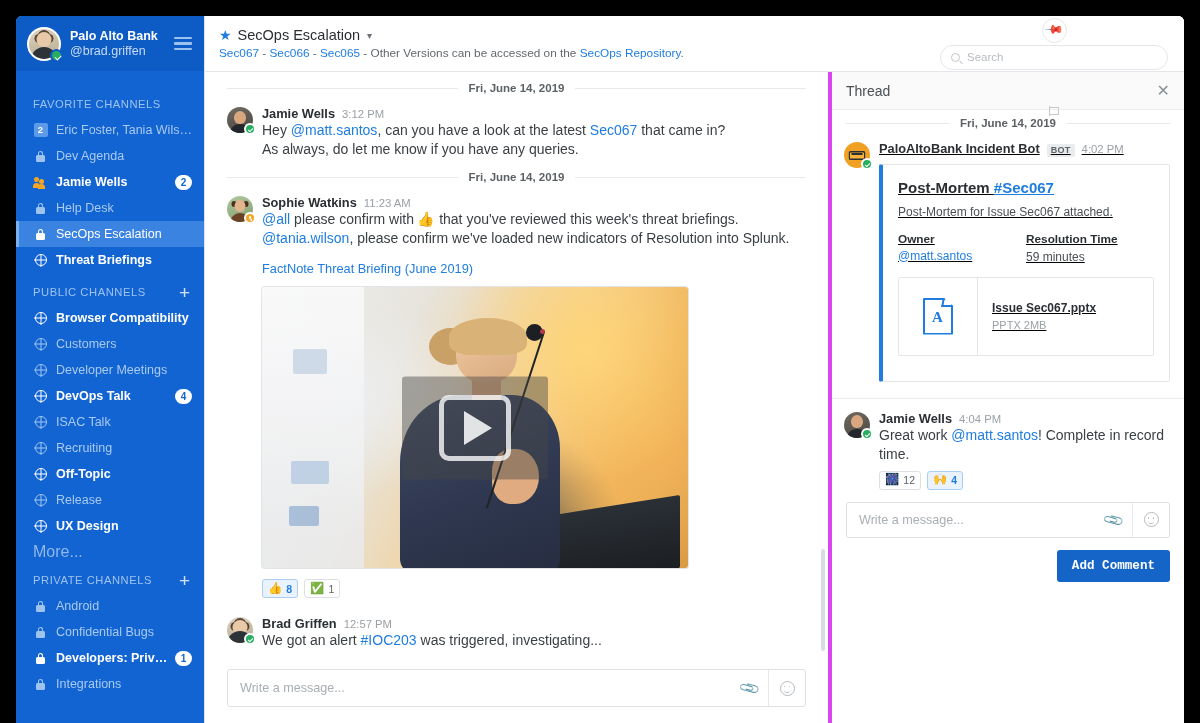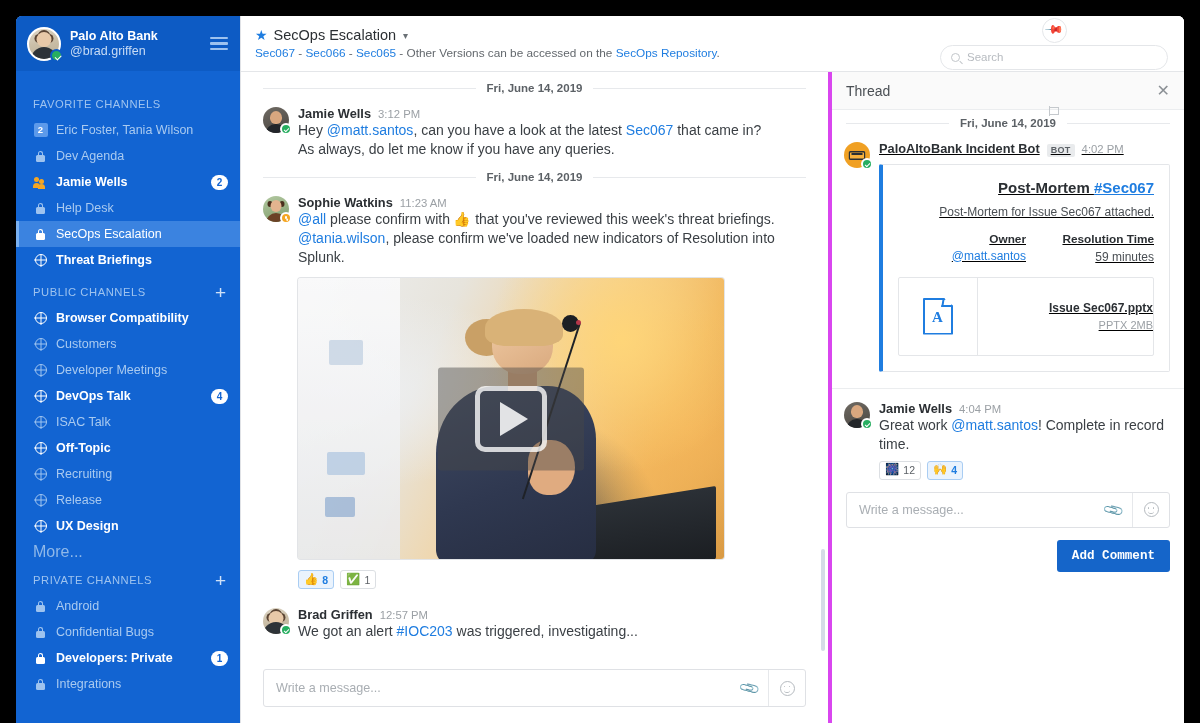--- a/index.html
+++ b/index.html
@@ -14,21 +14,21 @@
     left: 16px; top: 16px;
     width: 1168px; height: 707px;
     background: #fff;
     border-radius: 6px 6px 0 0;
     overflow: hidden;
     display: flex;
   }
 
   
   .sidebar {
-    width: 224px; height: 100%;
+    width: 188px; height: 100%;
     background: #1264d2;
     flex-shrink: 0;
     display: flex; flex-direction: column;
     overflow: hidden;
   }
   .sb-header {
     height: 55px;
     background: #0d5bc4;
     display: flex; align-items: center;
     padding: 0 12px 0 11px;
@@ -356,21 +356,21 @@
     height:38px; flex-shrink:0; display:flex; align-items:center;
     padding:0 14px; background:#fafafa; border-bottom:1px solid #ebedef;
   }
   .th-title { font-size:14px; color:#4a4f54; flex:1; }
   .th-close { font-size:16px; color:#8b9095; cursor:pointer; line-height:1; }
   .th-scroll { flex:1; overflow:hidden; }
 
   .card-msg { display:flex; padding:12px 14px 0 12px;text-decoration:underline; }
   .card {
     flex:1; border:1px solid #e4e6e9; border-left:4px solid #1f7de0;
-    border-radius:2px; padding:14px 15px 15px 15px; margin-top:7px; background:#fff;text-align:right;
+    border-radius:2px; padding:14px 15px 25px 15px; margin-top:7px; background:#fff;
   }
   .card-h { font-size:15px; font-weight:bold; color:#2b2f33; }
   .card-h .id { color:#1f7de0; }
   .card-p { font-size:12px; color:#4a4f54; margin-top:9px; }
   .card-cols { display:flex; margin-top:13px; }
   .card-col { flex:1; }
   .card-lab { font-size:11.8px; font-weight:bold; color:#2b2f33; }
   .card-val { font-size:12px; color:#4a4f54; margin-top:4px; }
   .card-val.lnk { color:#1f7de0; }
   .attach {
@@ -508,31 +508,31 @@
           </span>
           <span class="sb-label">DevOps Talk</span>
           <span class="sb-badge">4</span>
         </div>
         <div class="sb-item">
           <span class="sb-ico dim">
             <span class="ico-globe"></span>
           </span>
           <span class="sb-label">ISAC Talk</span>
         </div>
+        <div class="sb-item">
+          <span class="sb-ico dim">
+            <span class="ico-globe"></span>
+          </span>
+          <span class="sb-label">Recruiting</span>
+        </div>
         <div class="sb-item unread">
           <span class="sb-ico bright">
             <span class="ico-globe"></span>
           </span>
           <span class="sb-label">Off-Topic</span>
-        </div>
-        <div class="sb-item">
-          <span class="sb-ico dim">
-            <span class="ico-globe"></span>
-          </span>
-          <span class="sb-label">Recruiting</span>
         </div>
         <div class="sb-item">
           <span class="sb-ico dim">
             <span class="ico-globe"></span>
           </span>
           <span class="sb-label">Release</span>
         </div>
         <div class="sb-item unread">
           <span class="sb-ico bright">
             <span class="ico-globe"></span>
@@ -664,20 +664,21 @@
               <div class="msg-dot away"></div>
             </div>
             <div class="msg-body">
               <div class="msg-head">
                 <span class="msg-author">Sophie Watkins</span>
                 <span class="msg-time">11:23 AM</span>
               </div>
               <div class="msg-line"><a href="#" class="lnk">@all</a><span> please confirm with </span><span>👍</span><span> that you've reviewed this week's threat briefings.</span></div>
               <div class="msg-line"><a href="#" class="lnk">@tania.wilson</a><span>, please confirm we've loaded new indicators of Resolution into Splunk.</span></div>
 
+              <a href="#" class="vidlink">FactNote Threat Briefing (June 2019)</a>
 
               <div class="video">
                 <div class="v-banner">
                   <div class="lg1"></div>
                     <div class="lg2"></div>
                     <div class="lg3"></div>
                 </div>
                 <div class="v-podium"></div>
                 <div class="v-person">
                   <div class="v-body"></div>

